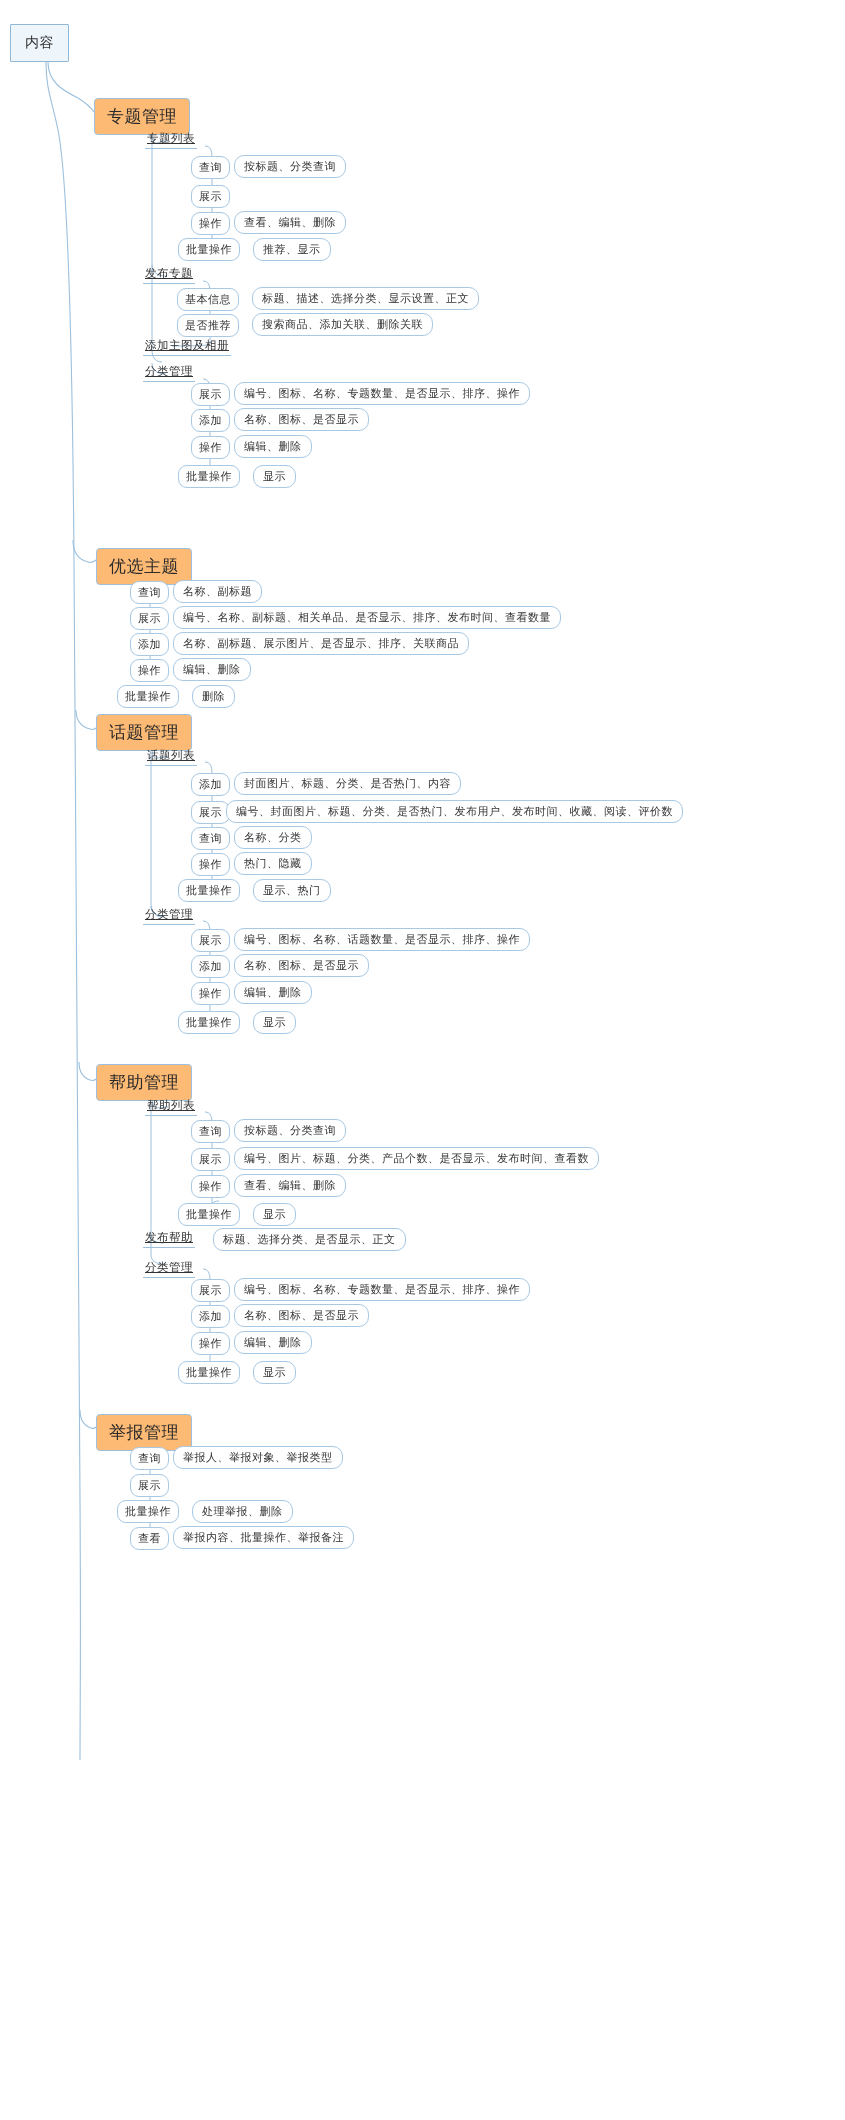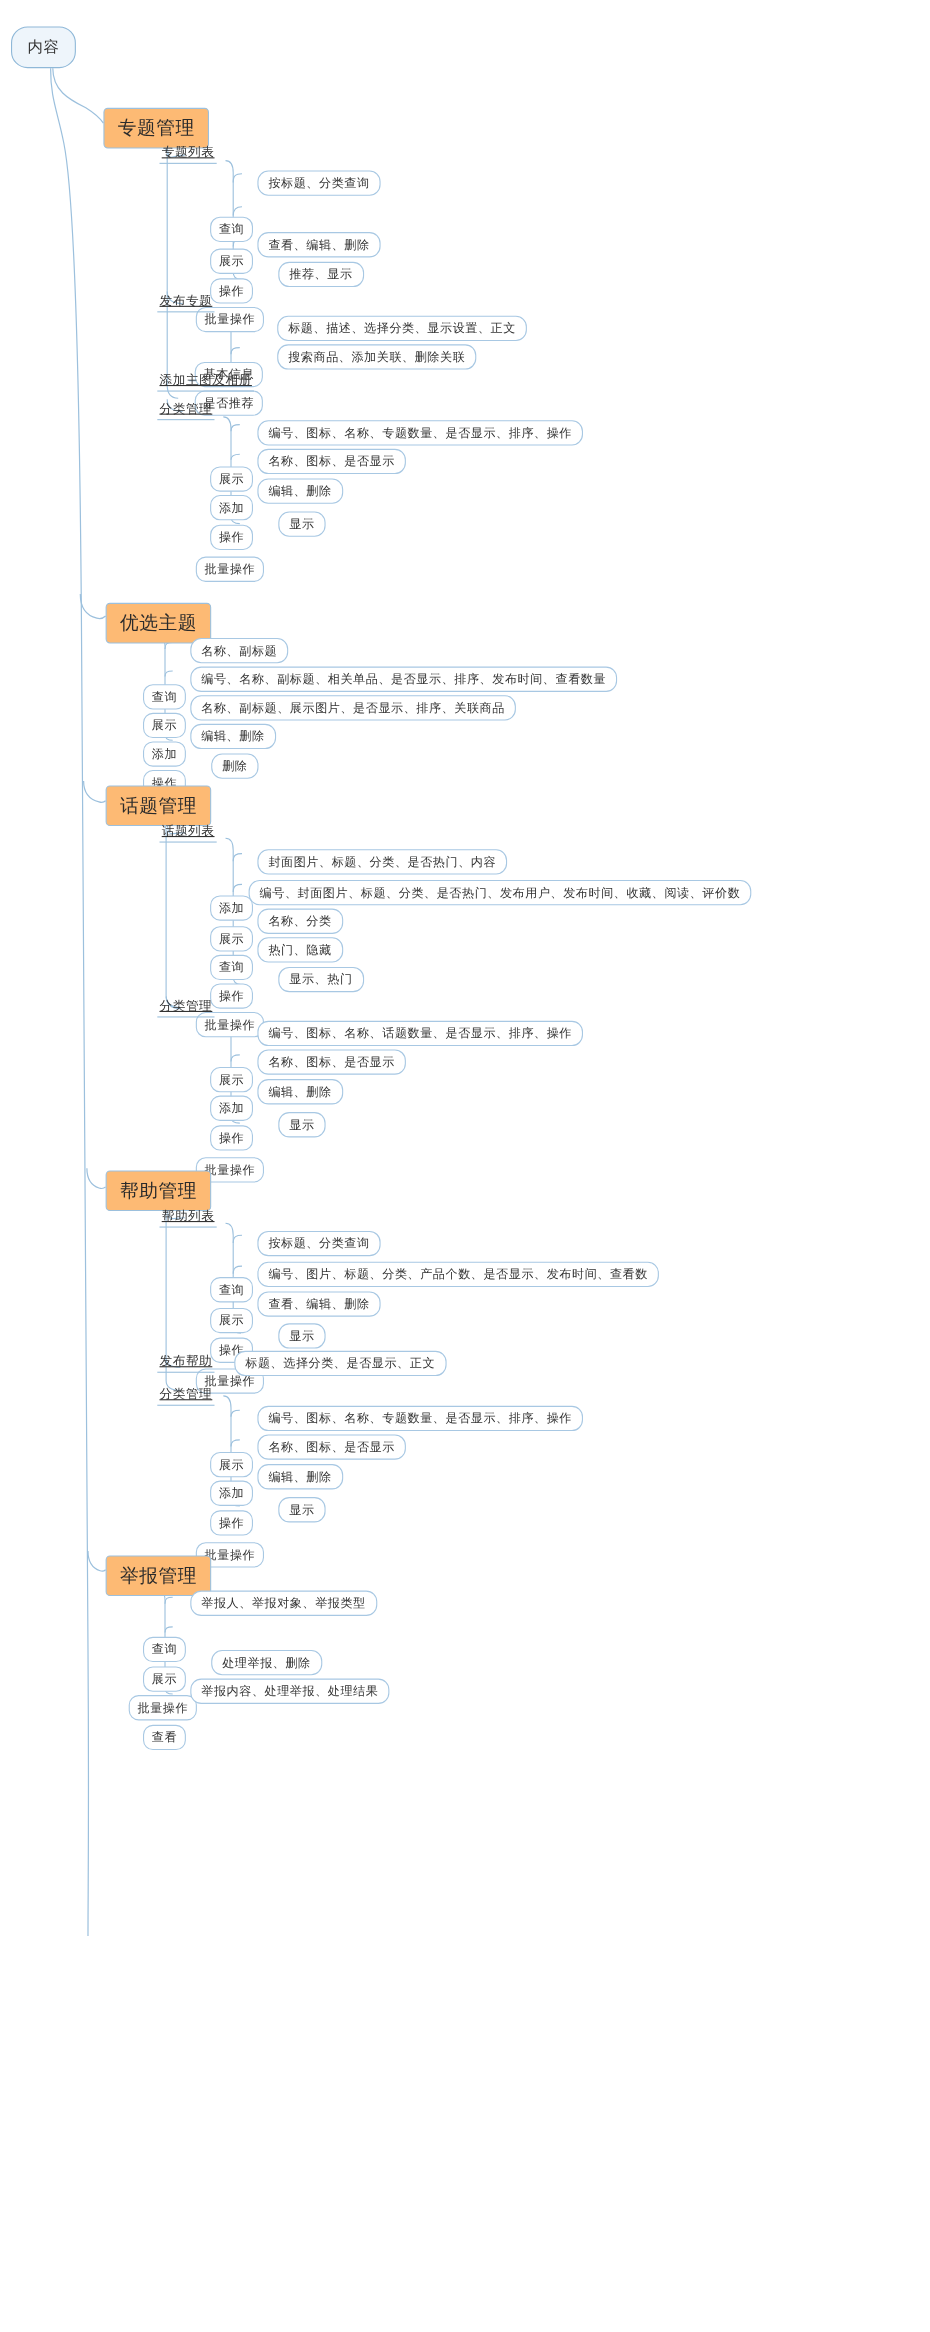--- a/index.html
+++ b/index.html
@@ -28,21 +28,21 @@
     position: absolute;
     box-sizing: border-box;
     white-space: nowrap;
     color: #333333;
     letter-spacing: 0.5px;
   }
   
   .n-root {
     border: 1px solid #8fb8d8;
     background: #eef5fb;
-    border-radius: 15px;
+    border-radius: 1px;
     font-size: 14px;
     padding: 9px 14px;
     color: #333;
   }
   
   .n-l1 {
     border: 1px solid #9cc0dd;
     background: #fdba74;
     border-radius: 4px;
     font-size: 17px;
@@ -58,21 +58,20 @@
     text-decoration: underline;
   }
   
   .n-tag {
     font-size: 11px;
     padding: 3px 7px;
     border: 1px solid #a8c8e3;
     border-radius: 9px;
     background: #ffffff;
     color: #333;
-    margin-top: 41px;
   }
   
   .n-pill {
     font-size: 11px;
     padding: 3px 9px;
     border: 1px solid #a8c8e3;
     border-radius: 10px;
     background: #ffffff;
     color: #333;
   }
@@ -297,15 +296,15 @@
 
   <div class="node n-tag" style="left:130px; top:1447px;">查询</div>
   <div class="node n-pill" style="left:173px; top:1446px;">举报人、举报对象、举报类型</div>
 
   <div class="node n-tag" style="left:130px; top:1474px;">展示</div>
 
   <div class="node n-tag" style="left:117px; top:1500px;">批量操作</div>
   <div class="node n-pill" style="left:192px; top:1500px;">处理举报、删除</div>
 
   <div class="node n-tag" style="left:130px; top:1527px;">查看</div>
-  <div class="node n-pill" style="left:173px; top:1526px;">举报内容、处理举报、处理结果</div>
+  <div class="node n-pill" style="left:173px; top:1526px;">举报内容、批量操作、举报备注</div>
 
 </div>
 
 </body></html>

